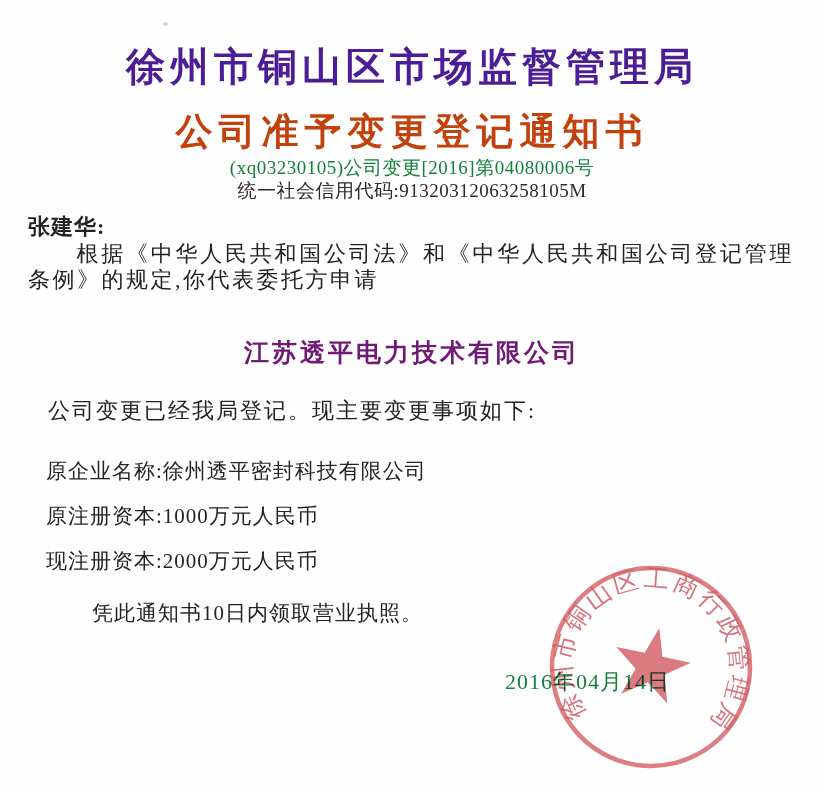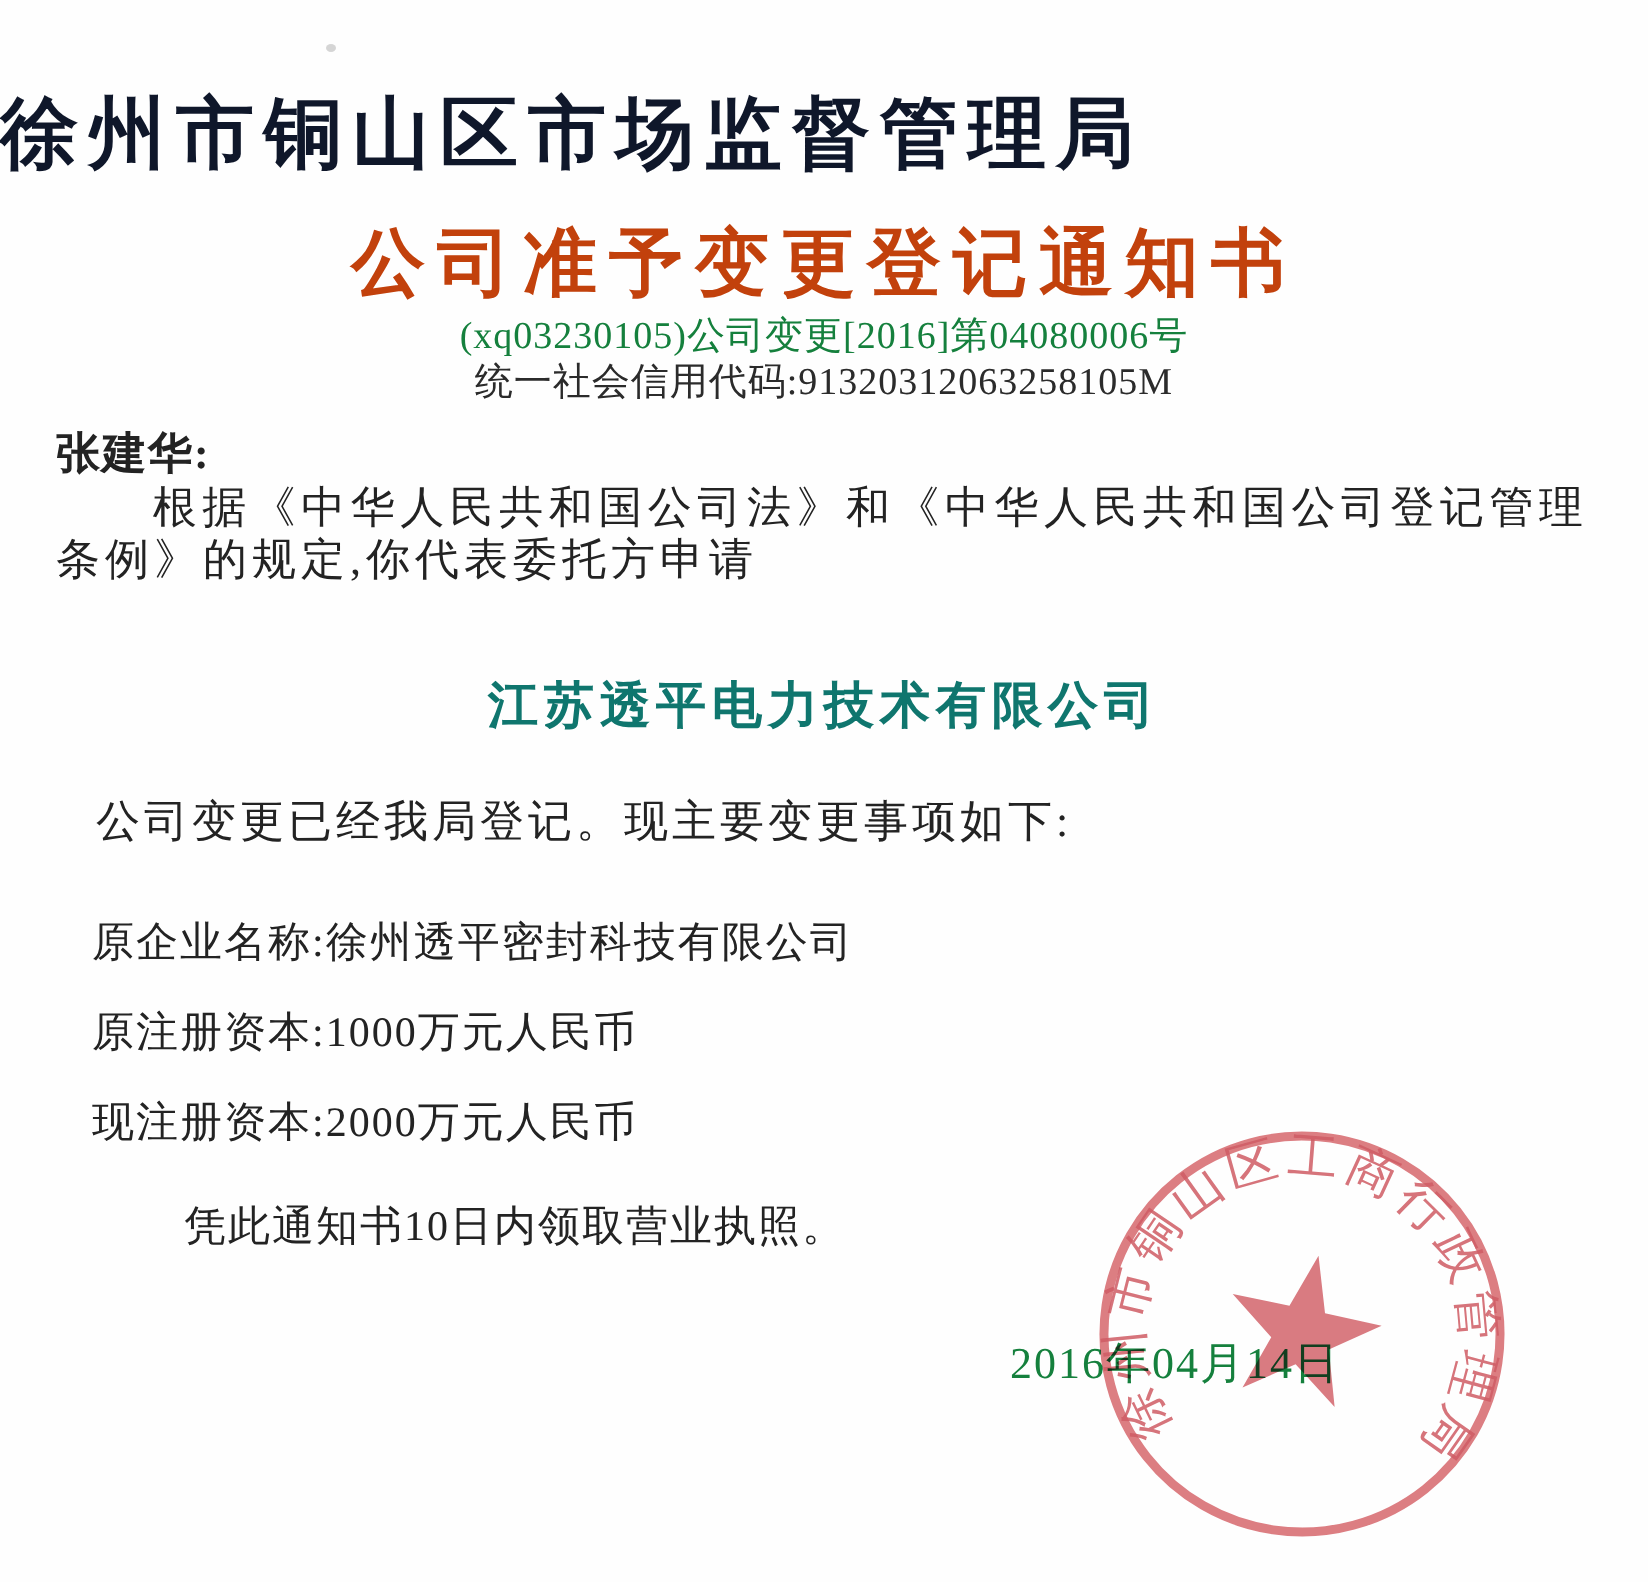--- a/index.html
+++ b/index.html
@@ -24,25 +24,26 @@
     height: 4px;
     background: #b9b9b9;
     border-radius: 50%;
     opacity: .6;
   }
   .authority-title {
     position: absolute;
     top: 40px;
     left: 0;
     width: 100%;
+    text-align: center;
     font-family: "Liberation Sans", "DejaVu Sans", sans-serif;
     font-weight: 700;
     font-size: 39px;
     letter-spacing: 5px;
-    color: #0f172a;
+    color: #4c1d95;
     margin: 0;
   }
   .doc-title {
     position: absolute;
     top: 107px;
     left: 0;
     width: 100%;
     text-align: center;
     font-family: "Liberation Sans", "DejaVu Sans", sans-serif;
     font-weight: 700;
@@ -94,21 +95,21 @@
   .company-name {
     position: absolute;
     top: 336px;
     left: 0;
     width: 100%;
     text-align: center;
     font-family: "Liberation Sans", "DejaVu Sans", sans-serif;
     font-weight: 700;
     font-size: 25px;
     letter-spacing: 3px;
-    color: #0f766e;
+    color: #701a75;
   }
   .registration-line {
     position: absolute;
     top: 396px;
     left: 48px;
     font-size: 22px;
     letter-spacing: 2px;
   }
   .change-items {
     position: absolute;

